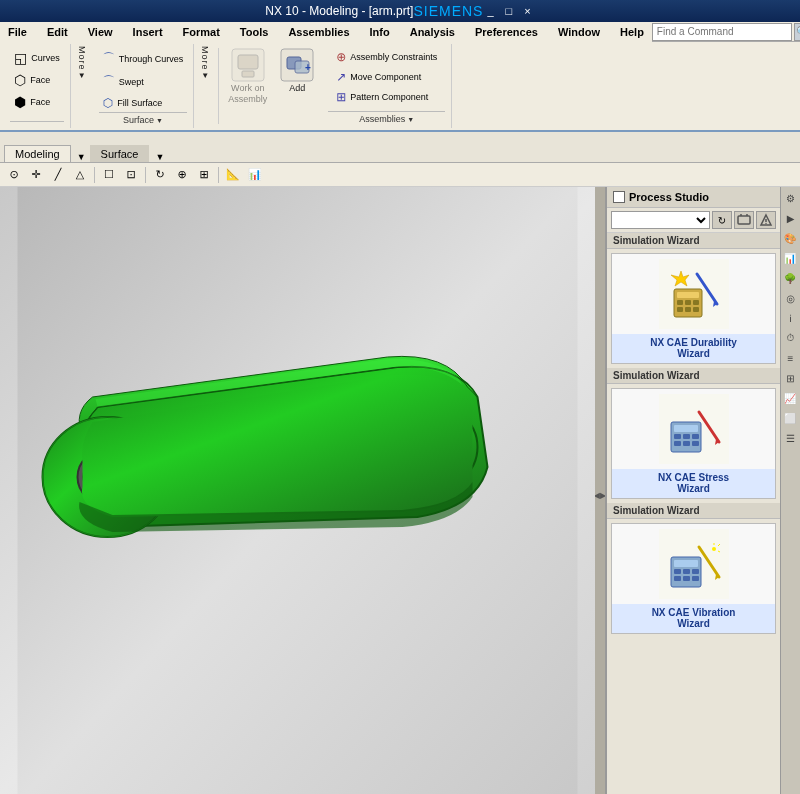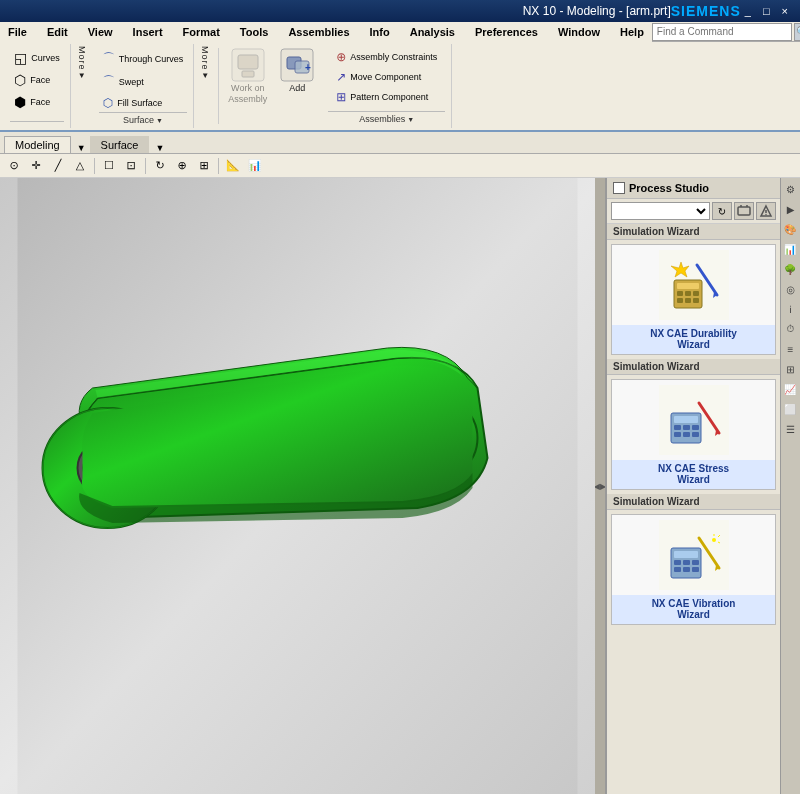--- a/index.html
+++ b/index.html
@@ -5,26 +5,26 @@
     * { margin: 0; padding: 0; box-sizing: border-box; }
     body { width: 800px; height: 794px; overflow: hidden; font-family: Arial, sans-serif; font-size: 11px; background: #d4d0c8; }
 
     
     .title-bar {
       background: linear-gradient(to bottom, #1a3a6b, #0d2654);
       color: white;
       height: 22px;
       display: flex;
       align-items: center;
-      justify-content: flex-end;
+      justify-content: center;
       padding: 0 8px;
       font-size: 12px;
     }
     .title-bar-left { display: flex; align-items: center; gap: 6px; }
-    .title-bar-right { color: #00aaff; font-weight: bold; font-size: 14px; letter-spacing: 1px; }
+    .title-bar-right { color: #00aaff; font-weight: normal; font-size: 14px; letter-spacing: 1px; }
     .title-bar-controls { display: flex; gap: 4px; }
     .title-btn { color: white; font-size: 11px; cursor: pointer; padding: 0 4px; }
 
     
     .menu-bar {
       background: #f0ece0;
       height: 20px;
       display: flex;
       align-items: center;
       padding: 0 4px;
@@ -147,21 +147,21 @@
     
     .ribbon-divider {
       width: 1px;
       background: #ccc;
       margin: 4px 2px;
     }
 
     
     .tab-row {
       background: #e8e4d8;
-      height: 22px;
+      height: 31px;
       display: flex;
       align-items: flex-end;
       padding: 0 4px;
       border-bottom: 1px solid #aaa;
     }
     .tab {
       padding: 2px 10px;
       font-size: 11px;
       cursor: pointer;
       border: 1px solid transparent;

